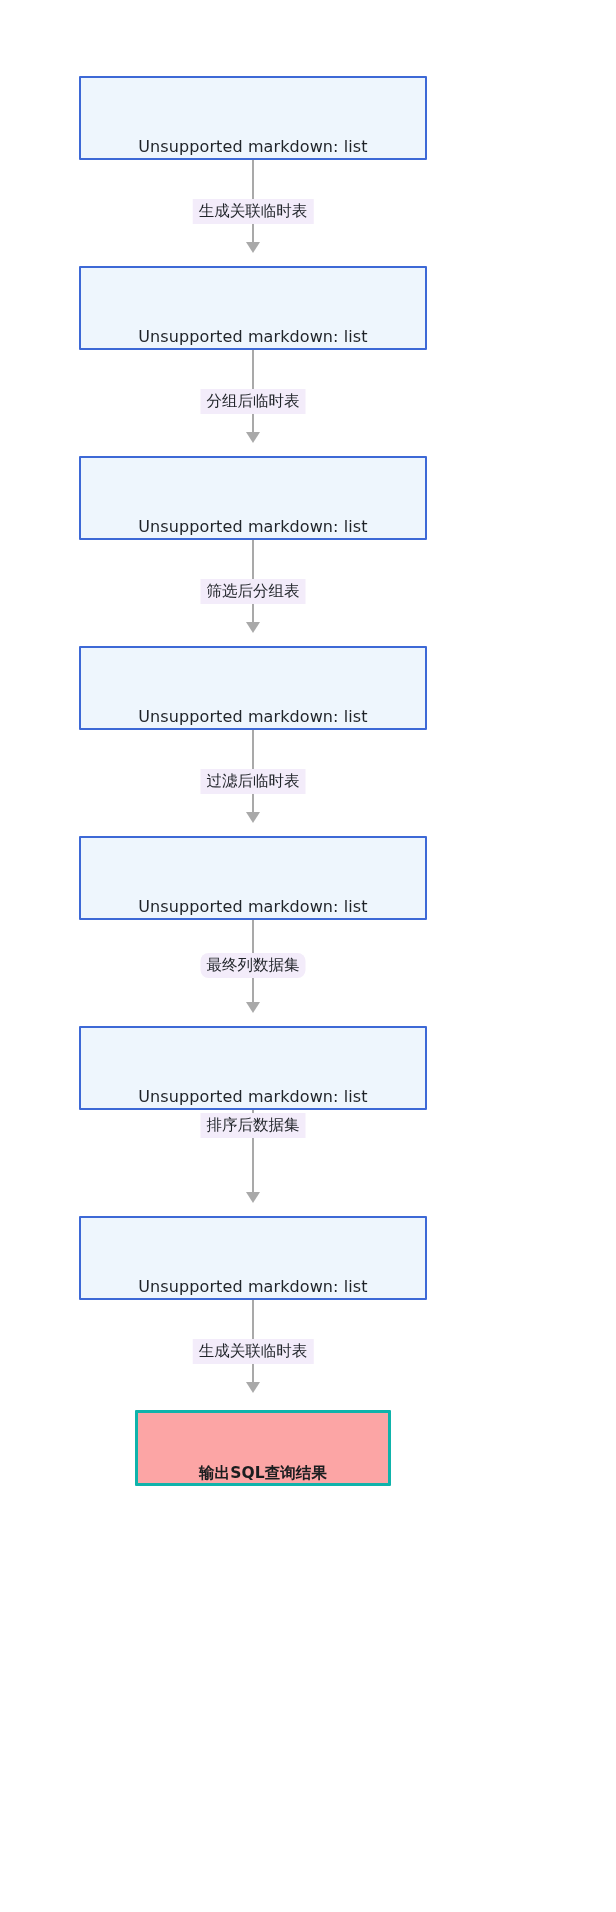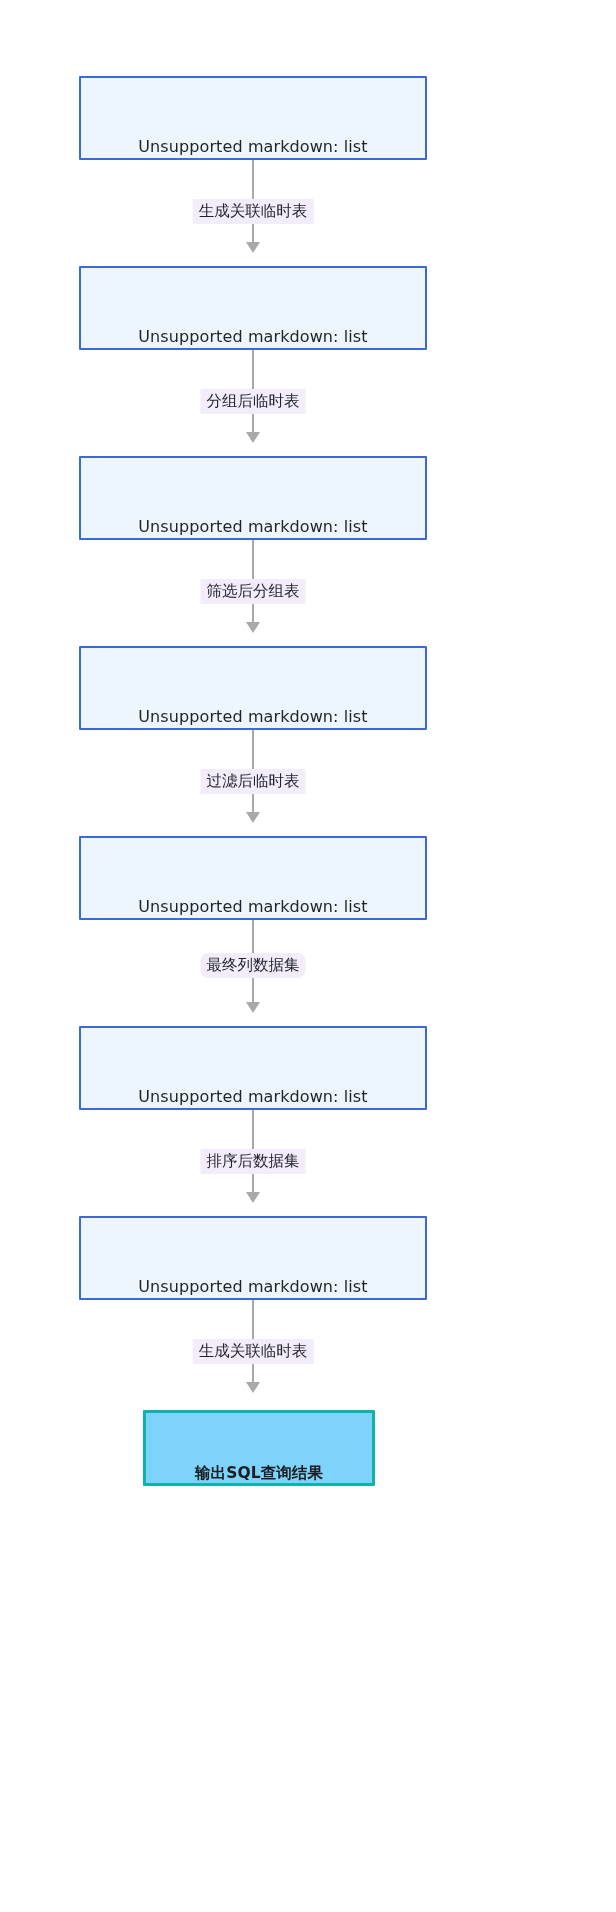--- a/index.html
+++ b/index.html
@@ -38,23 +38,23 @@
   .node-label {
     font-size: 16px;
     color: #1f2328;
     letter-spacing: 0.1px;
     white-space: nowrap;
     line-height: 1.3;
   }
 
   .node.terminal {
     border: 3px solid #0fb3ab;
-    background: #7dd3fc;
-    left: 143px;
-    width: 232px;
+    background: #fca5a5;
+    left: 135px;
+    width: 256px;
     height: 76px;
   }
   .node.terminal .node-label {
     font-weight: bold;
     font-size: 15.5px;
     color: #1b1d1f;
   }
 
   
   .edge-line {
@@ -130,21 +130,21 @@
 
   <div class="edge-line" style="top: 920px; height: 88px;"></div>
   <div class="edge-label" style="top:953px;border-radius:8px;">最终列数据集</div>
   <div class="edge-arrow" style="top: 1002px;"></div>
 
   <div class="node" style="top:1026px;">
     <span class="node-label">Unsupported markdown: list</span>
   </div>
 
   <div class="edge-line" style="top: 1110px; height: 88px;"></div>
-  <div class="edge-label" style="top:1149px;">排序后数据集</div>
+  <div class="edge-label" style="top:1113px;">排序后数据集</div>
   <div class="edge-arrow" style="top: 1192px;"></div>
 
   <div class="node" style="top:1216px;">
     <span class="node-label">Unsupported markdown: list</span>
   </div>
 
   <div class="edge-line" style="top: 1300px; height: 88px;"></div>
   <div class="edge-label" style="top:1339px;">生成关联临时表</div>
   <div class="edge-arrow" style="top: 1382px;"></div>
 

